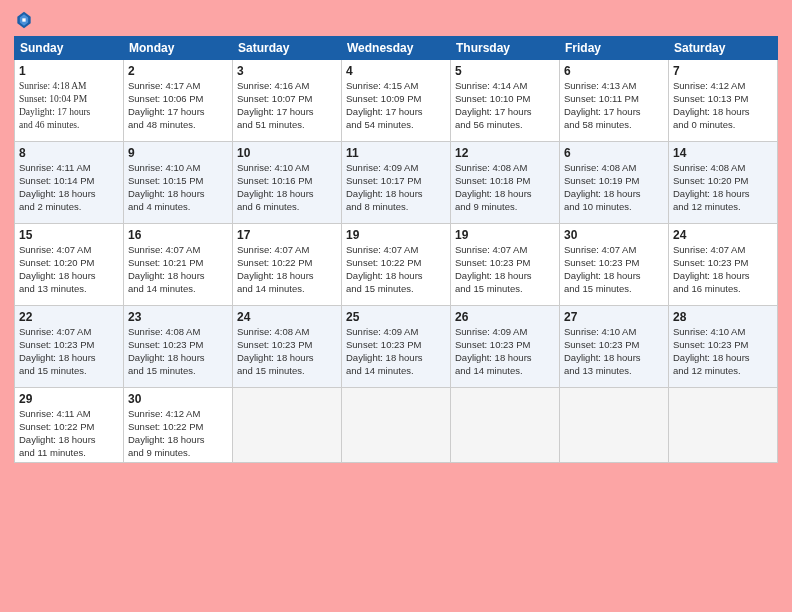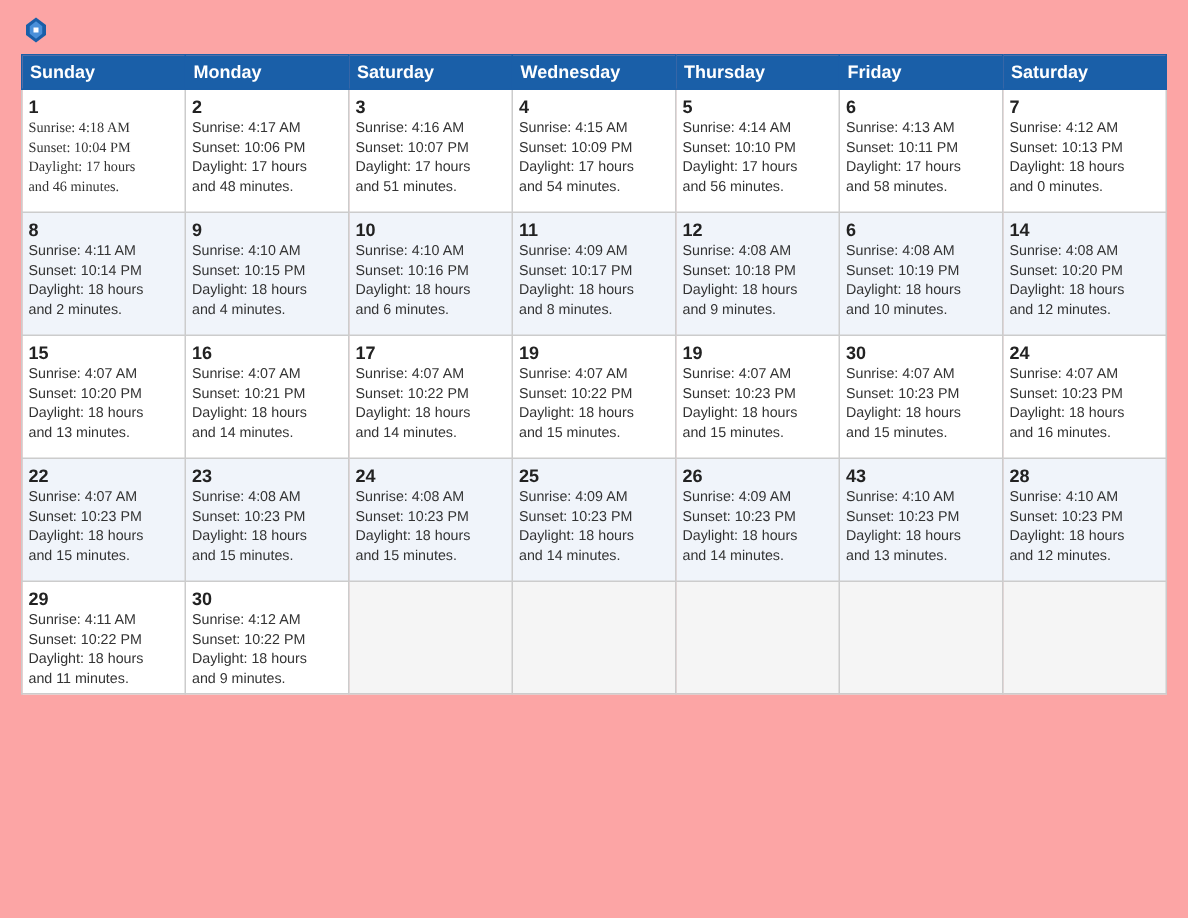--- a/index.html
+++ b/index.html
@@ -232,21 +232,21 @@
 Daylight: 18 hours
 and 15 minutes.</span></td>
           <td><span class="day-num">25</span><span class="day-info" style="white-space: pre-line;">Sunrise: 4:09 AM
 Sunset: 10:23 PM
 Daylight: 18 hours
 and 14 minutes.</span></td>
           <td><span class="day-num">26</span><span class="day-info" style="white-space: pre-line;">Sunrise: 4:09 AM
 Sunset: 10:23 PM
 Daylight: 18 hours
 and 14 minutes.</span></td>
-          <td><span class="day-num">43</span><span class="day-info" style="white-space: pre-line;">Sunrise: 4:10 AM
+          <td><span class="day-num">27</span><span class="day-info" style="white-space: pre-line;">Sunrise: 4:10 AM
 Sunset: 10:23 PM
 Daylight: 18 hours
 and 13 minutes.</span></td>
           <td><span class="day-num">28</span><span class="day-info" style="white-space: pre-line;">Sunrise: 4:10 AM
 Sunset: 10:23 PM
 Daylight: 18 hours
 and 12 minutes.</span></td>
         </tr>
         <tr class="last-row">
           <td><span class="day-num">29</span><span class="day-info" style="white-space: pre-line;">Sunrise: 4:11 AM

